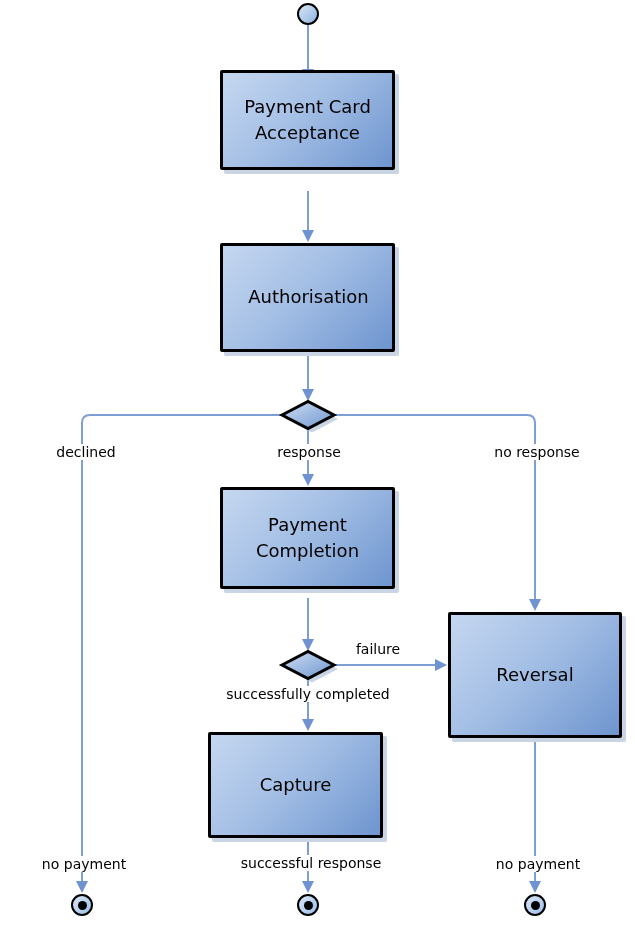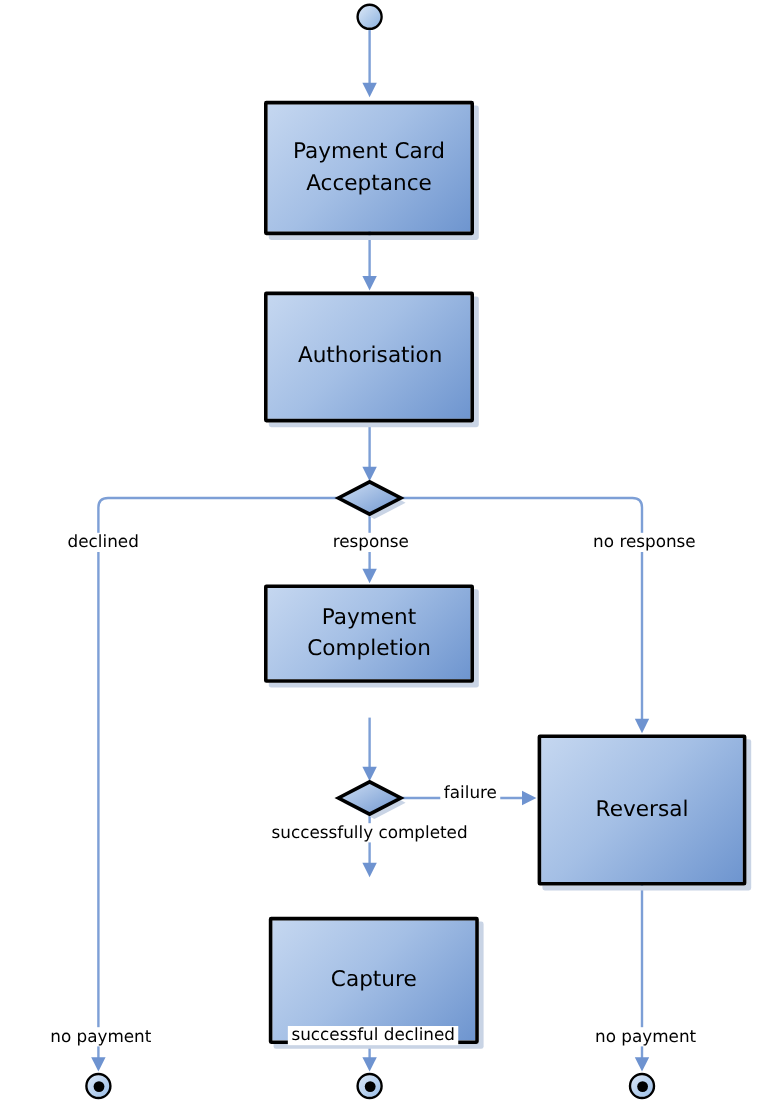--- a/index.html
+++ b/index.html
@@ -118,52 +118,52 @@
     </g>
 
     <polygon points="286,419 312,405.5 338,419 312,432.5" fill="#c9d4e5"></polygon>
     <polygon points="282,415 308,401.5 334,415 308,428.5" fill="url(#gDiamond)" stroke="#000000" stroke-width="3"></polygon>
     <polygon points="286,669 312,655.5 338,669 312,682.5" fill="#c9d4e5"></polygon>
     <polygon points="282,665 308,651.5 334,665 308,678.5" fill="url(#gDiamond)" stroke="#000000" stroke-width="3"></polygon>
   </svg>
 
   <div class="initial-node" style="left:297px; top:3px;"></div>
 
-  <div class="action-node" style="left:220px; top:84px; width:175px; height:112px;">
+  <div class="action-node" style="left:220px; top:70px; width:175px; height:100px;">
     <span>Payment Card Acceptance</span>
   </div>
 
   <div class="action-node" style="left:220px; top:243px; width:175px; height:109px;padding-left:12px;">
     <span>Authorisation</span>
   </div>
 
-  <div class="action-node" style="left:220px; top:487px; width:175px; height:82px;">
+  <div class="action-node" style="left:220px; top:487px; width:175px; height:102px;">
     <span>Payment Completion</span>
   </div>
 
   <div class="action-node" style="left:448px; top:612px; width:174px; height:126px;">
     <span>Reversal</span>
   </div>
 
-  <div class="action-node" style="left:224px; top:732px; width:175px; height:106px;margin-top:32px;">
+  <div class="action-node" style="left:208px; top:732px; width:175px; height:106px;">
     <span>Capture</span>
   </div>
 
   <div class="final-node" style="left:71px; top:894px;">
     <span class="final-dot"></span>
   </div>
   <div class="final-node" style="left:297px; top:894px;">
     <span class="final-dot"></span>
   </div>
   <div class="final-node" style="left:524px; top:894px;">
     <span class="final-dot"></span>
   </div>
 
   <div class="edge-label" style="left:86px; top:452px;">declined</div>
   <div class="edge-label" style="left:309px; top:452px;">response</div>
   <div class="edge-label" style="left:537px; top:452px;">no response</div>
-  <div class="edge-label" style="left:392px; top:649px;margin-top:12px;">failure</div>
+  <div class="edge-label" style="left:378px; top:649px;">failure</div>
   <div class="edge-label" style="left:308px; top:694px;">successfully completed</div>
   <div class="edge-label" style="left:84px; top:864px;">no payment</div>
-  <div class="edge-label" style="left:311px; top:863px;">successful declined</div>
+  <div class="edge-label" style="left:311px; top:863px;">successful response</div>
   <div class="edge-label" style="left:538px; top:864px;">no payment</div>
 
 </div>
 
 </body></html>

